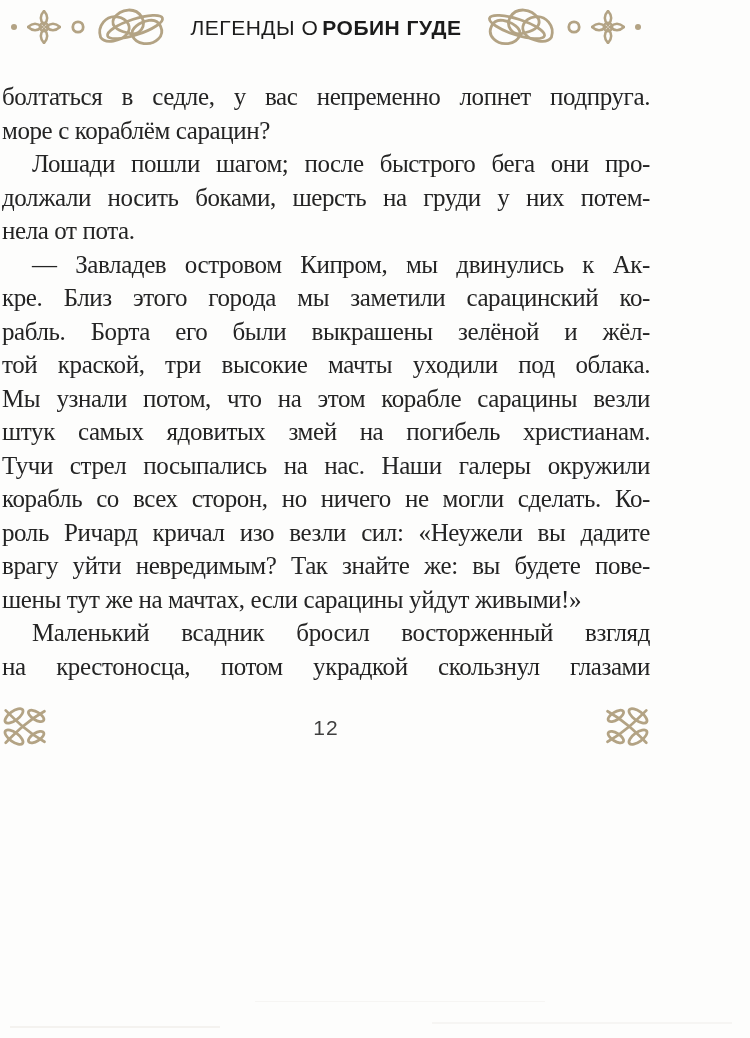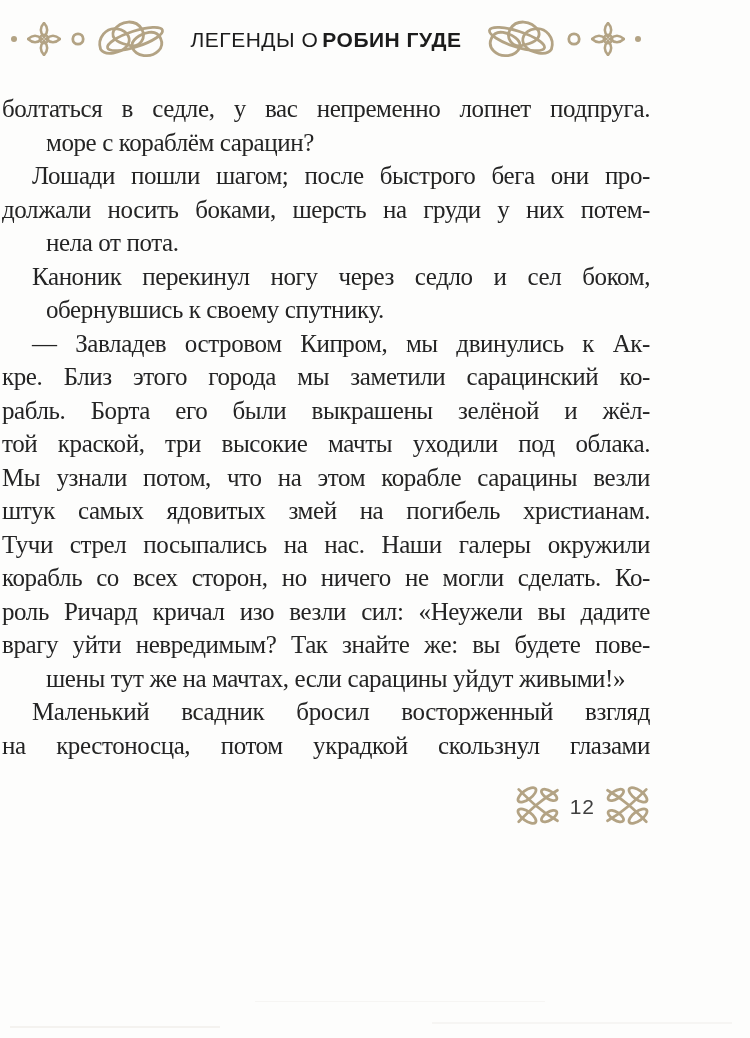--- a/index.html
+++ b/index.html
@@ -12,21 +12,21 @@
     --text:#242424;
     --title:#1c1c1c;
     --pagenum:#3f3f3f;
   }
   .page{position:relative;width:750px;height:1038px;}
   .content{width:648px;margin-left:2px;}
 
   
   .chapter-header{
     display:flex;align-items:center;justify-content:center;
-    gap:10px;padding-top:16px;height:46px;
+    gap:10px;padding-top:4px;height:46px;
     color:var(--ornament);
   }
   .dot{width:6px;height:6px;border-radius:50%;background:var(--ornament);flex:0 0 auto;}
   .chapter-title{
     margin:0 6px;font-family:"Liberation Sans", sans-serif;
     font-size:21px;letter-spacing:.5px;text-transform:uppercase;
     color:var(--title);white-space:nowrap;font-weight:400;line-height:1;
   }
   .t-bold{font-weight:700;margin-left:4px;}
   .flip{transform:scaleX(-1);}
@@ -36,26 +36,26 @@
   .body-text{
     margin-top:30px;
     color:var(--text);
     font-size:25px;line-height:33.5px;letter-spacing:-0.4px;
   }
   .paragraph{margin:0;}
   .line{
     text-align:justify;text-align-last:justify;
     white-space:nowrap;overflow:hidden;height:33.5px;
   }
-  .line.para-end{text-align-last:left;margin-left:44px;}
+  .line.para-end{text-align-last:left;}
   .line.indent{padding-left:30px;}
 
   
   .page-footer{
-    display:flex;align-items:center;justify-content:flex-end;
+    display:flex;align-items:center;justify-content:space-between;
     gap:5px;margin-top:20px;height:48px;color:var(--ornament);
   }
   .pagenum{
     font-family:"Liberation Sans", sans-serif;
     font-size:21px;letter-spacing:1px;color:var(--pagenum);
     padding:0 2px;line-height:1;
   }
 
   
   .streak{position:absolute;background:#efede9;opacity:.7;}
@@ -127,24 +127,20 @@
         <div class="paragraph">
           <div class="line">болтаться в седле, у вас непременно лопнет подпруга.</div>
           <div class="line para-end">море с кораблём сарацин?</div>
         </div>
         <div class="paragraph">
           <div class="line indent">Лошади пошли шагом; после быстрого бега они про-</div>
           <div class="line">должали носить боками, шерсть на груди у них потем-</div>
           <div class="line para-end">нела от пота.</div>
         </div>
         <div class="paragraph">
-          <div class="line indent">Каноник перекинул ногу через седло и сел боком,</div>
-          <div class="line para-end">обернувшись к своему спутнику.</div>
-        </div>
-        <div class="paragraph">
           <div class="line indent">— Завладев островом Кипром, мы двинулись к Ак-</div>
           <div class="line">кре. Близ этого города мы заметили сарацинский ко-</div>
           <div class="line">рабль. Борта его были выкрашены зелёной и жёл-</div>
           <div class="line">той краской, три высокие мачты уходили под облака.</div>
           <div class="line">Мы узнали потом, что на этом корабле сарацины везли</div>
           <div class="line">штук самых ядовитых змей на погибель христианам.</div>
           <div class="line">Тучи стрел посыпались на нас. Наши галеры окружили</div>
           <div class="line">корабль со всех сторон, но ничего не могли сделать. Ко-</div>
           <div class="line">роль Ричард кричал изо везли сил: «Неужели вы дадите</div>
           <div class="line">врагу уйти невредимым? Так знайте же: вы будете пове-</div>

